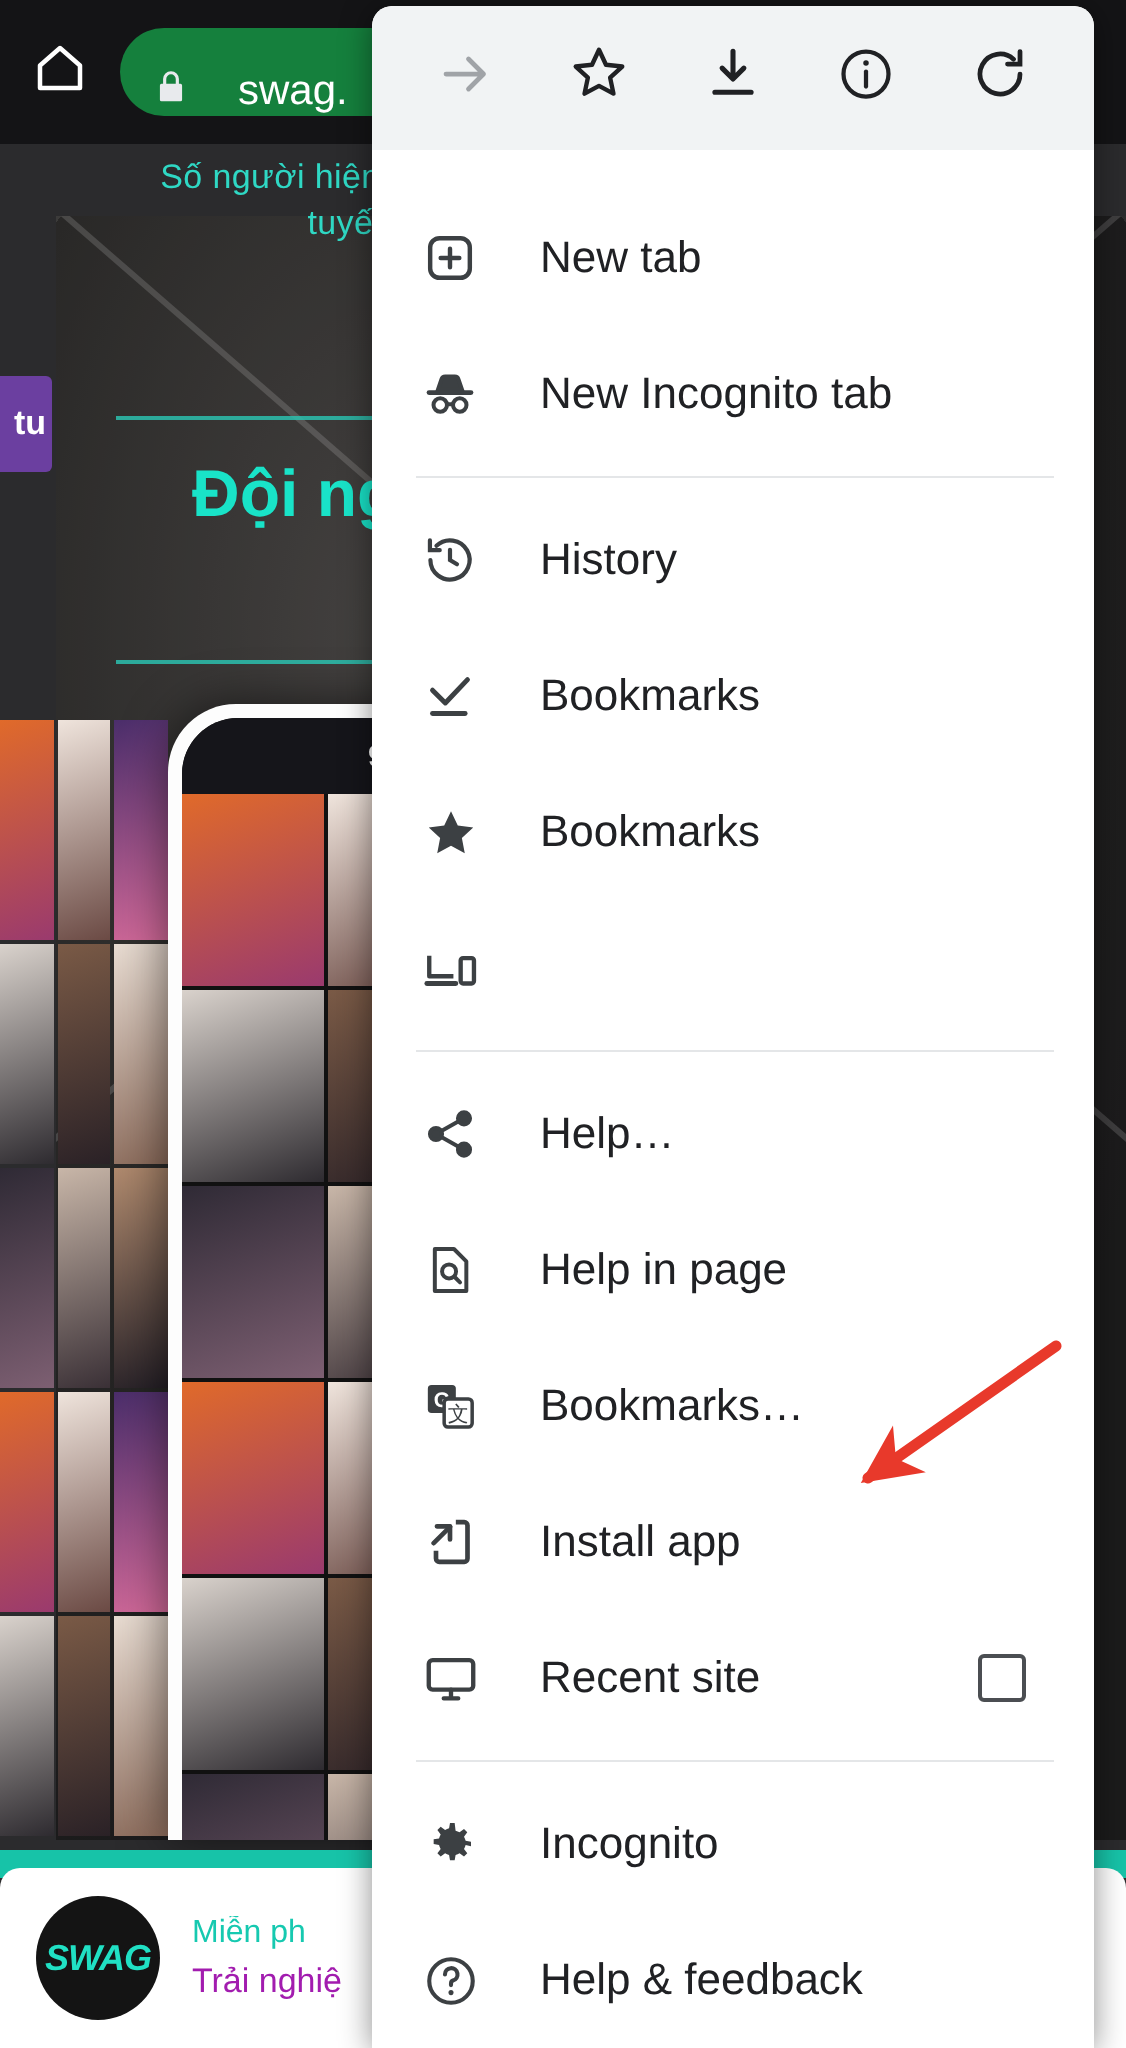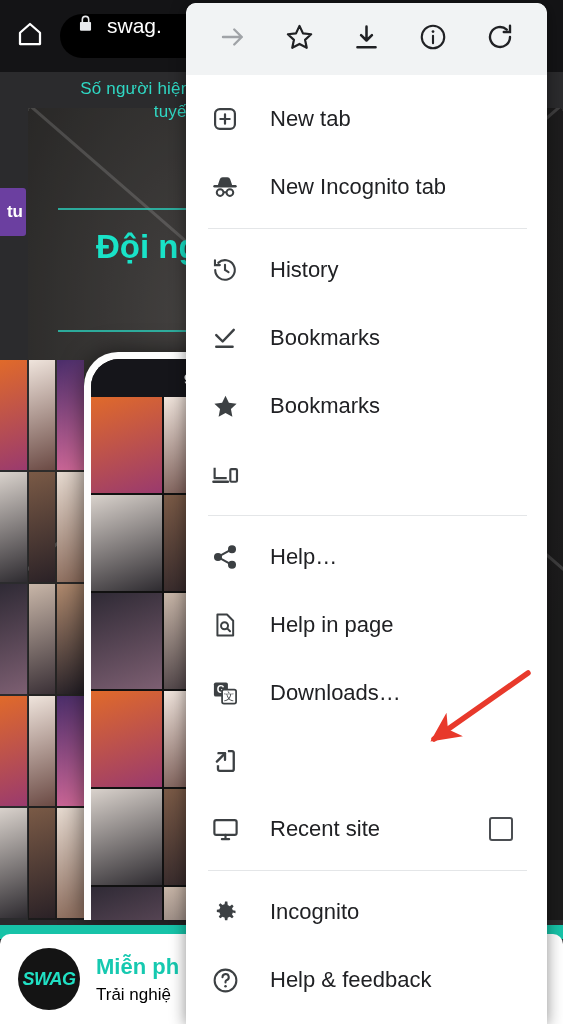--- a/index.html
+++ b/index.html
@@ -78,47 +78,47 @@
     background:#fff; display:flex; align-items:center; padding-left:18px; gap:16px;
     border-top-left-radius:10px; border-top-right-radius:10px;
   }
   .swag-logo {
     width:62px; height:62px; border-radius:50%; background:#141414; flex:none;
     display:flex; align-items:center; justify-content:center;
     color:#20e0c4; font-size:18px; font-weight:800; font-style:italic;
     letter-spacing:-.5px;
   }
   .banner-text { display:flex; flex-direction:column; gap:5px; overflow:hidden; }
-  .banner-title { color:#16c9b0; font-size:22px; font-weight:700; white-space:nowrap; }
-  .banner-sub { color:#000000; font-size:17px; white-space:nowrap; }
+  .banner-title { color:#16c9b0; font-size:16px; font-weight:400; white-space:nowrap; }
+  .banner-sub { color:#a21caf; font-size:17px; white-space:nowrap; }
 
   
   .toolbar { position:absolute; left:0; top:0; width:563px; height:72px; background:#141416; display:flex; align-items:center; }
   .home-btn { width:60px; display:flex; align-items:center; justify-content:center; }
   .omnibox {
-    height:44px; background:#000000; border-radius:22px; display:flex; align-items:flex-start;
-    padding:0 16px; gap:12px; min-width:230px;
+    height:44px; background:#15803d; border-radius:22px; display:flex; align-items:flex-end;
+    padding:0 16px; gap:24px; min-width:230px;
   }
   .omnibox-url { color:#fff; font-size:21px; white-space:nowrap; }
 
   
   .menu {
     position:absolute; left:186px; top:3px; width:361px; height:1021px;
     background:#fff; border-radius:10px 10px 0 0;
     box-shadow: 0 2px 16px rgba(0,0,0,.45);
     overflow:hidden;
   }
   .menu-top {
     height:72px; background:#f1f3f4; display:flex; align-items:center;
     justify-content:space-around; padding:0 14px;
     border-radius:10px 10px 0 0;
   }
   .menu-top-btn { width:48px; height:48px; display:flex; align-items:center; justify-content:center; }
 
-  .menu-list { padding-top:10px;text-align:center; }
+  .menu-list { padding-top:20px;text-align:center; }
   .menu-item {
     height:68px; display:flex; align-items:center; padding-left:22px; gap:28px; position:relative;
   }
   .menu-icon { width:34px; height:34px; flex:none; display:flex; align-items:center; justify-content:center; }
   .menu-label { font-size:22px; color:#202124; white-space:nowrap; }
   .menu-divider { height:1px; background:#e4e6e8; margin:7px 20px 7px 22px; }
   .menu-checkbox {
     position:absolute; right:34px; width:24px; height:24px;
     border:2.5px solid #4b4e52; border-radius:3px;
   }
@@ -351,31 +351,32 @@
 
       <div class="menu-item">
         <span class="menu-icon">
           <svg width="28" height="28" viewBox="0 0 24 24">
             <rect x="2.5" y="3" width="12" height="12" rx="1.6" fill="#3c4043"></rect>
             <text x="8.5" y="12.3" font-family="Liberation Sans, sans-serif" font-size="9" font-weight="bold" fill="#ffffff" text-anchor="middle">G</text>
             <rect x="9.5" y="9" width="12" height="12" rx="1.6" fill="#ffffff" stroke="#3c4043" stroke-width="1.5"></rect>
             <text x="15.5" y="18.3" font-family="Liberation Sans, sans-serif" font-size="9" fill="#3c4043" text-anchor="middle">文</text>
           </svg>
         </span>
-        <span class="menu-label">Downloads…</span>
+        <span class="menu-label">Bookmarks…</span>
       </div>
 
       <div class="menu-item">
         <span class="menu-icon">
           <svg width="28" height="28" viewBox="0 0 24 24" fill="none" stroke="#3c4043" stroke-width="2" stroke-linejoin="round">
             <path d="M14.5 3.5h3.6a1.4 1.4 0 0 1 1.4 1.4v14.2a1.4 1.4 0 0 1-1.4 1.4H7.4A1.4 1.4 0 0 1 6 19.1v-3.4"></path>
             <path d="M5 12.5l7-7" stroke-linecap="round"></path>
             <path d="M6.4 5.3H12v5.6" stroke-linecap="round"></path>
           </svg>
         </span>
+        <span class="menu-label">Install app</span>
 
       </div>
 
       <div class="menu-item">
         <span class="menu-icon">
           <svg width="29" height="29" viewBox="0 0 24 24" fill="none" stroke="#3c4043" stroke-width="1.8" stroke-linejoin="round">
             <rect x="2.8" y="4.2" width="18.4" height="12.2" rx="1.6"></rect>
             <path d="M9 20h6M12 16.4V20" stroke-linecap="round"></path>
           </svg>
         </span>

